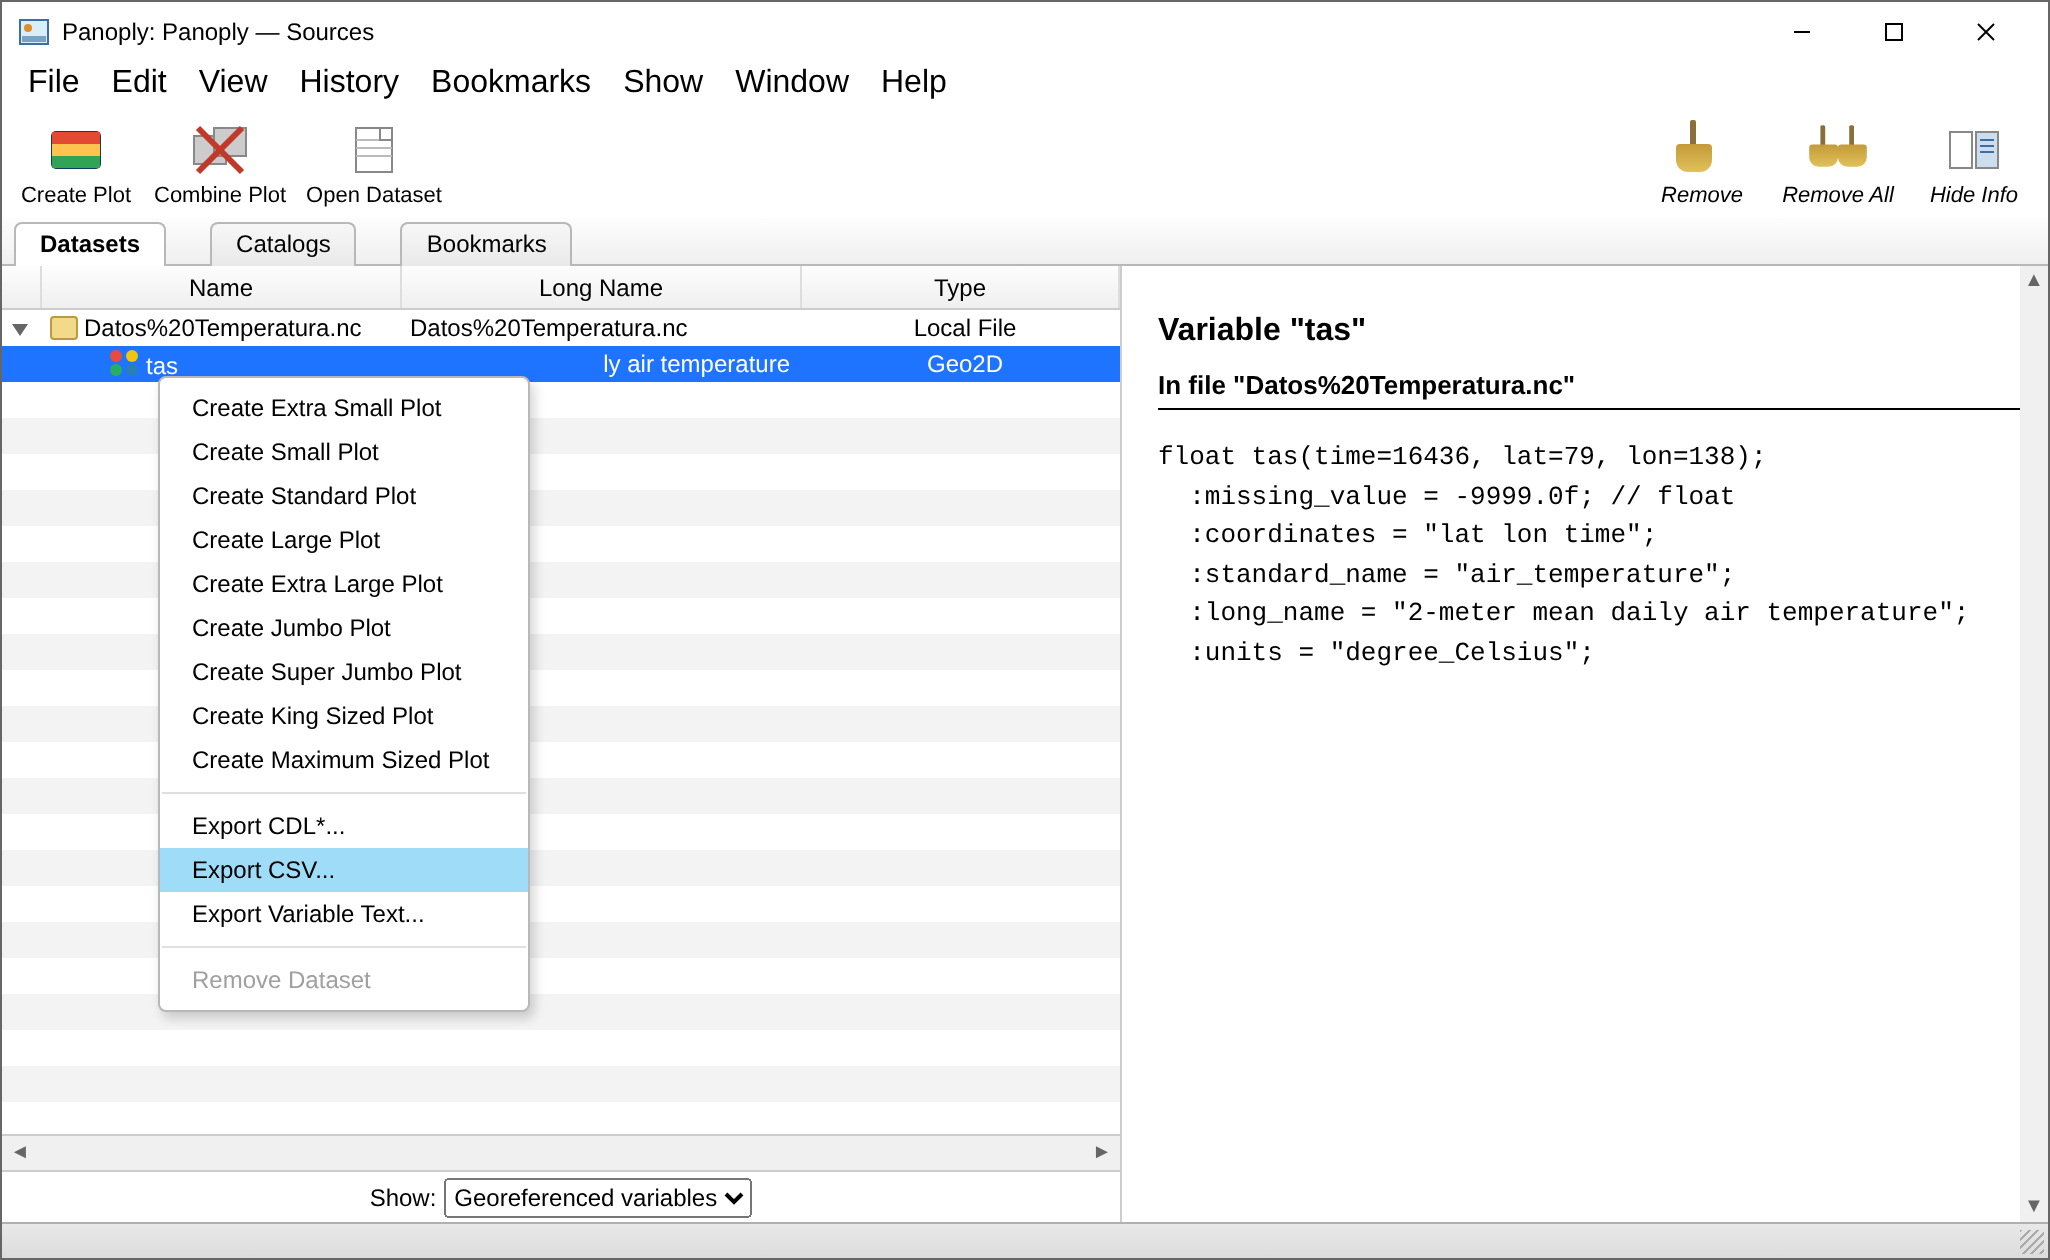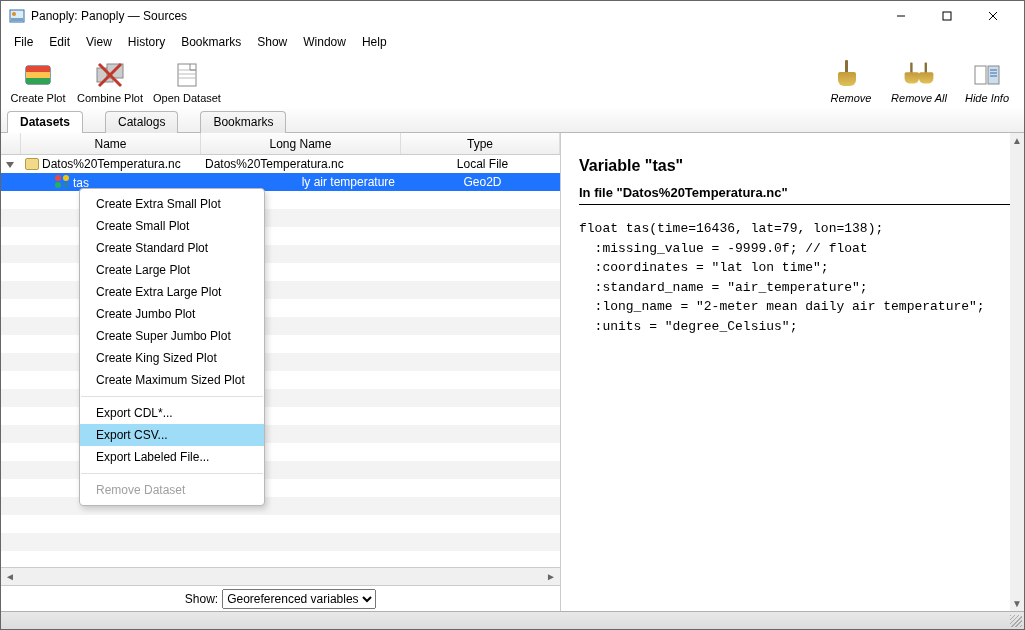--- a/index.html
+++ b/index.html
@@ -8,21 +8,21 @@
 
   
   .titlebar { height: 30px; display: flex; align-items: center; padding: 0 8px; background: #fff; }
   .app-icon { width: 16px; height: 16px; margin-right: 6px; display: inline-block; }
   .title-text { flex: 1; font-size: 12px; color: #000; }
   .win-controls { display: flex; gap: 0; }
   .win-btn { width: 46px; height: 30px; display: flex; align-items: center; justify-content: center; font-size: 14px; }
 
   
   .menubar { height: 22px; display: flex; align-items: center; padding: 0 6px; gap: 2px; border-bottom: 0; }
-  .menu-item { padding: 2px 7px; font-size: 12px; }
+  .menu-item { padding: 2px 7px; font-size: 16px; }
 
   
   .toolbar { height: 56px; display: flex; align-items: center; padding: 2px 8px 0 8px; gap: 10px; }
   .tool-left { display: flex; gap: 10px; }
   .tool-right { display: flex; gap: 10px; margin-left: auto; font-style: italic; }
   .tool-btn { display: flex; flex-direction: column; align-items: center; justify-content: flex-end; font-size: 11px; min-width: 58px; cursor: pointer; }
   .tool-icon { width: 30px; height: 30px; display: inline-block; margin-bottom: 2px; }
   .broom { width: 22px; height: 26px; position: relative; display: inline-block; }
   .broom::before { content: ""; position: absolute; left: 9px; top: 0; width: 3px; height: 14px; background: #8b6f3a; border-radius: 1px; }
   .broom::after { content: ""; position: absolute; left: 2px; top: 12px; width: 18px; height: 14px; background: linear-gradient(180deg, #c49a3a 0%, #e0c15a 100%); border-radius: 2px 2px 6px 6px; }
@@ -263,21 +263,21 @@
             <div class="ctx-item">Create Standard Plot</div>
             <div class="ctx-item">Create Large Plot</div>
             <div class="ctx-item">Create Extra Large Plot</div>
             <div class="ctx-item">Create Jumbo Plot</div>
             <div class="ctx-item">Create Super Jumbo Plot</div>
             <div class="ctx-item">Create King Sized Plot</div>
             <div class="ctx-item">Create Maximum Sized Plot</div>
             <div class="ctx-sep"></div>
             <div class="ctx-item">Export CDL*...</div>
             <div class="ctx-item hover">Export CSV...</div>
-            <div class="ctx-item">Export Labeled File...</div>
+            <div class="ctx-item">Export Variable Text...</div>
             <div class="ctx-sep"></div>
             <div class="ctx-item disabled">Remove Dataset</div>
           </div>
       </div>
       <div class="left-scroll-bottom">
         <span class="arrow">◄</span>
         <span style="flex:1"></span>
         <span class="arrow">►</span>
       </div>
       <div class="show-bar">

